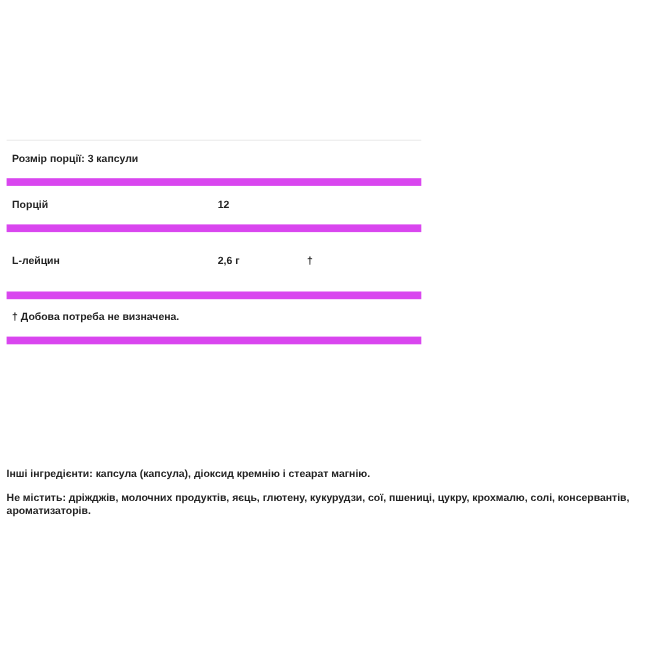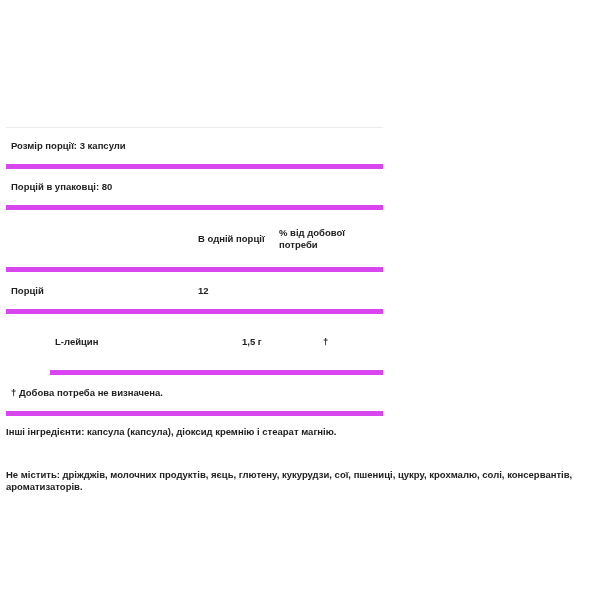--- a/index.html
+++ b/index.html
@@ -9,62 +9,55 @@
       color: #222222;
       font-size: 9.5px;
       font-weight: bold;
     }
     .facts {
       position: absolute; left: 6px; top: 127px; width: 377px;
       border-top: 1px solid #ececec;
     }
     .row {
       position: relative;
-      border-bottom: 5px solid #d946ef;
+      border-bottom: 7px solid #d946ef;
       box-sizing: border-box;
     }
     .row .cell { position: absolute; top: 50%; transform: translateY(-50%); line-height: 12px; }
     .c1 { left: 5px; }
     .c2 { left: 192px; }
     .c3 { left: 273px; width: 80px; }
     .r-serving { height: 41px; }
     .r-servings { height: 41px; }
     .r-header { height: 62px; }
     .r-cal { height: 42px; }
-    .r-leu { height: 61px; margin-left: 44px; }
+    .r-leu { height: 61px; }
     .r-foot { height: 41px; }
     .other {
       position: absolute; left: 6px; top: 426px; width: 590px; line-height: 12px;
     }
     .free {
-      position: absolute; left: 6px; top: 447px; width: 590px; line-height: 12px; margin-top: 22px;
+      position: absolute; left: 6px; top: 447px; width: 590px; line-height: 12px;
     }
   </style>
 </head>
 <body>
 
 <div class="facts">
   <div class="row r-serving">
     <span class="cell c1">Розмір порції: 3 капсули</span>
   </div>
-  <div class="row r-servings">
-    <span class="cell c1">Порцій в упаковці: 80</span>
-  </div>
-  <div class="row r-header">
-    <span class="cell c2">В одній порції</span>
-    <span class="cell c3">% від добової потреби</span>
-  </div>
   <div class="row r-cal">
     <span class="cell c1">Порцій</span>
     <span class="cell c2">12</span>
     <span class="cell c3"></span>
   </div>
   <div class="row r-leu">
     <span class="cell c1">L-лейцин</span>
-    <span class="cell c2">1,5 г</span>
+    <span class="cell c2">2,6 г</span>
     <span class="cell c3">†</span>
   </div>
   <div class="row r-foot">
     <span class="cell c1">† Добова потреба не визначена.</span>
   </div>
 </div>
 
 <div class="other">Інші інгредієнти: капсула (капсула), діоксид кремнію і стеарат магнію.</div>
 <div class="free">Не містить: дріжджів, молочних продуктів, яєць, глютену, кукурудзи, сої, пшениці, цукру, крохмалю, солі, консервантів, ароматизаторів.</div>
 

